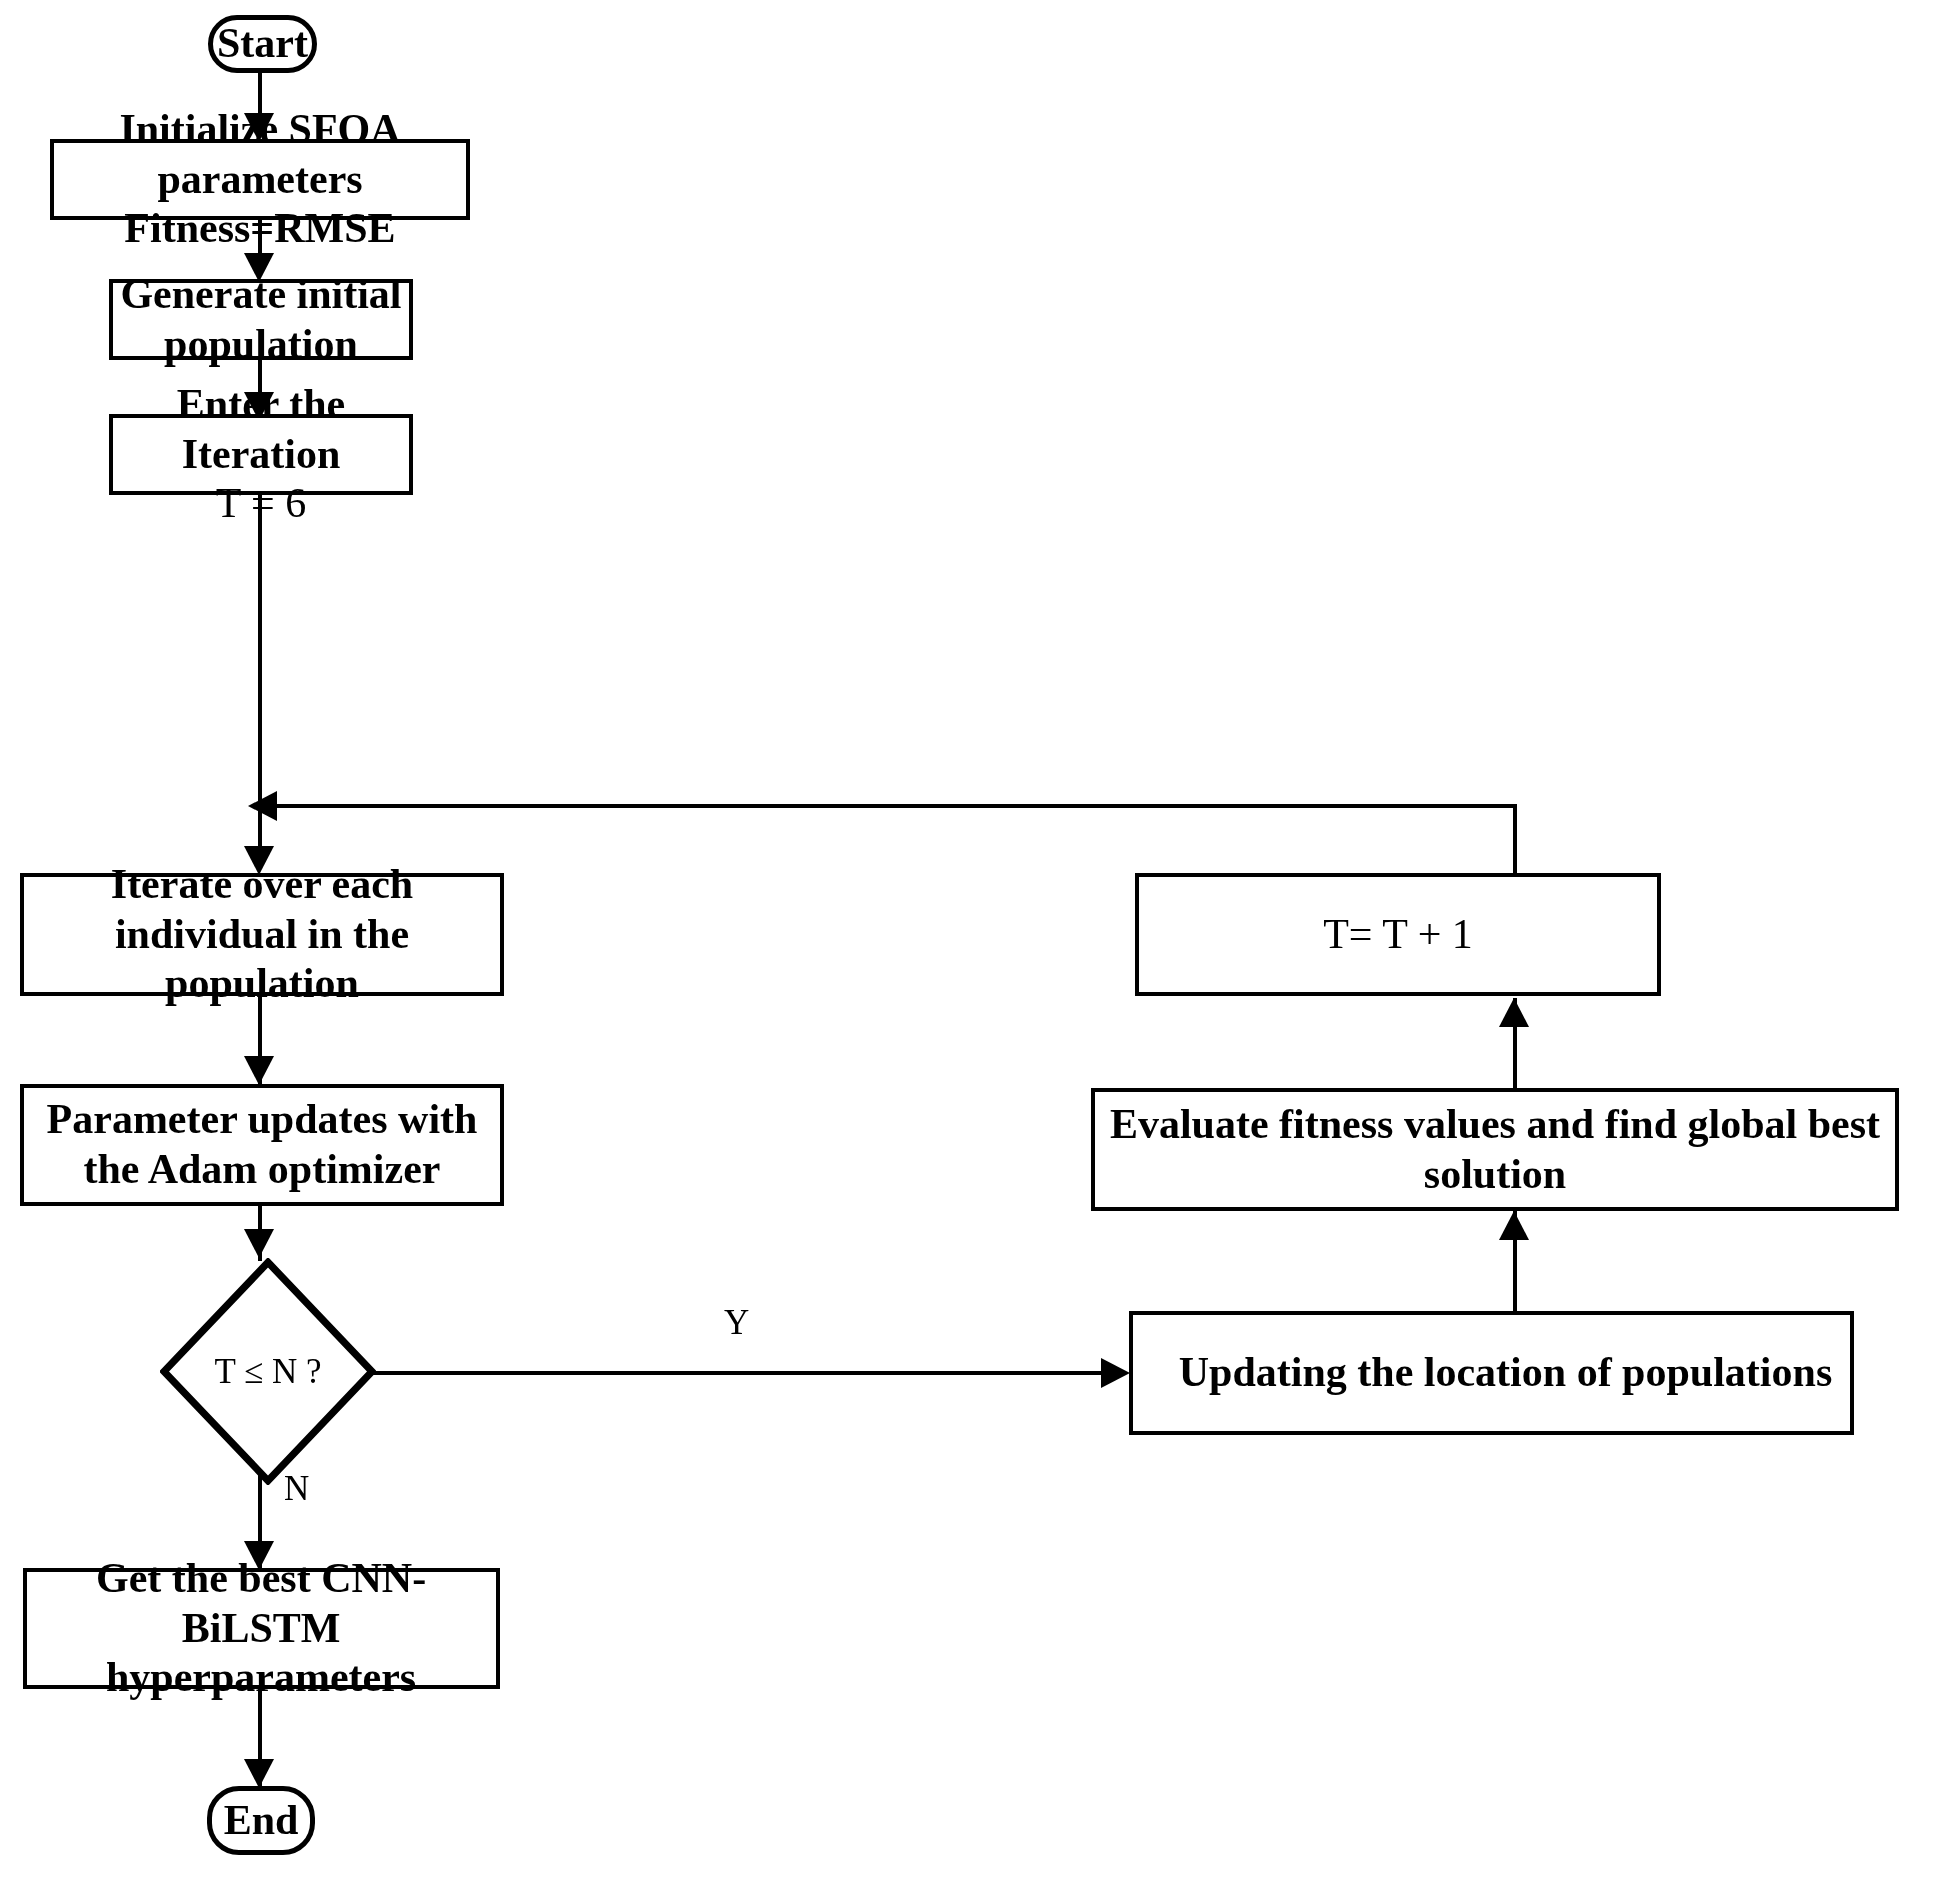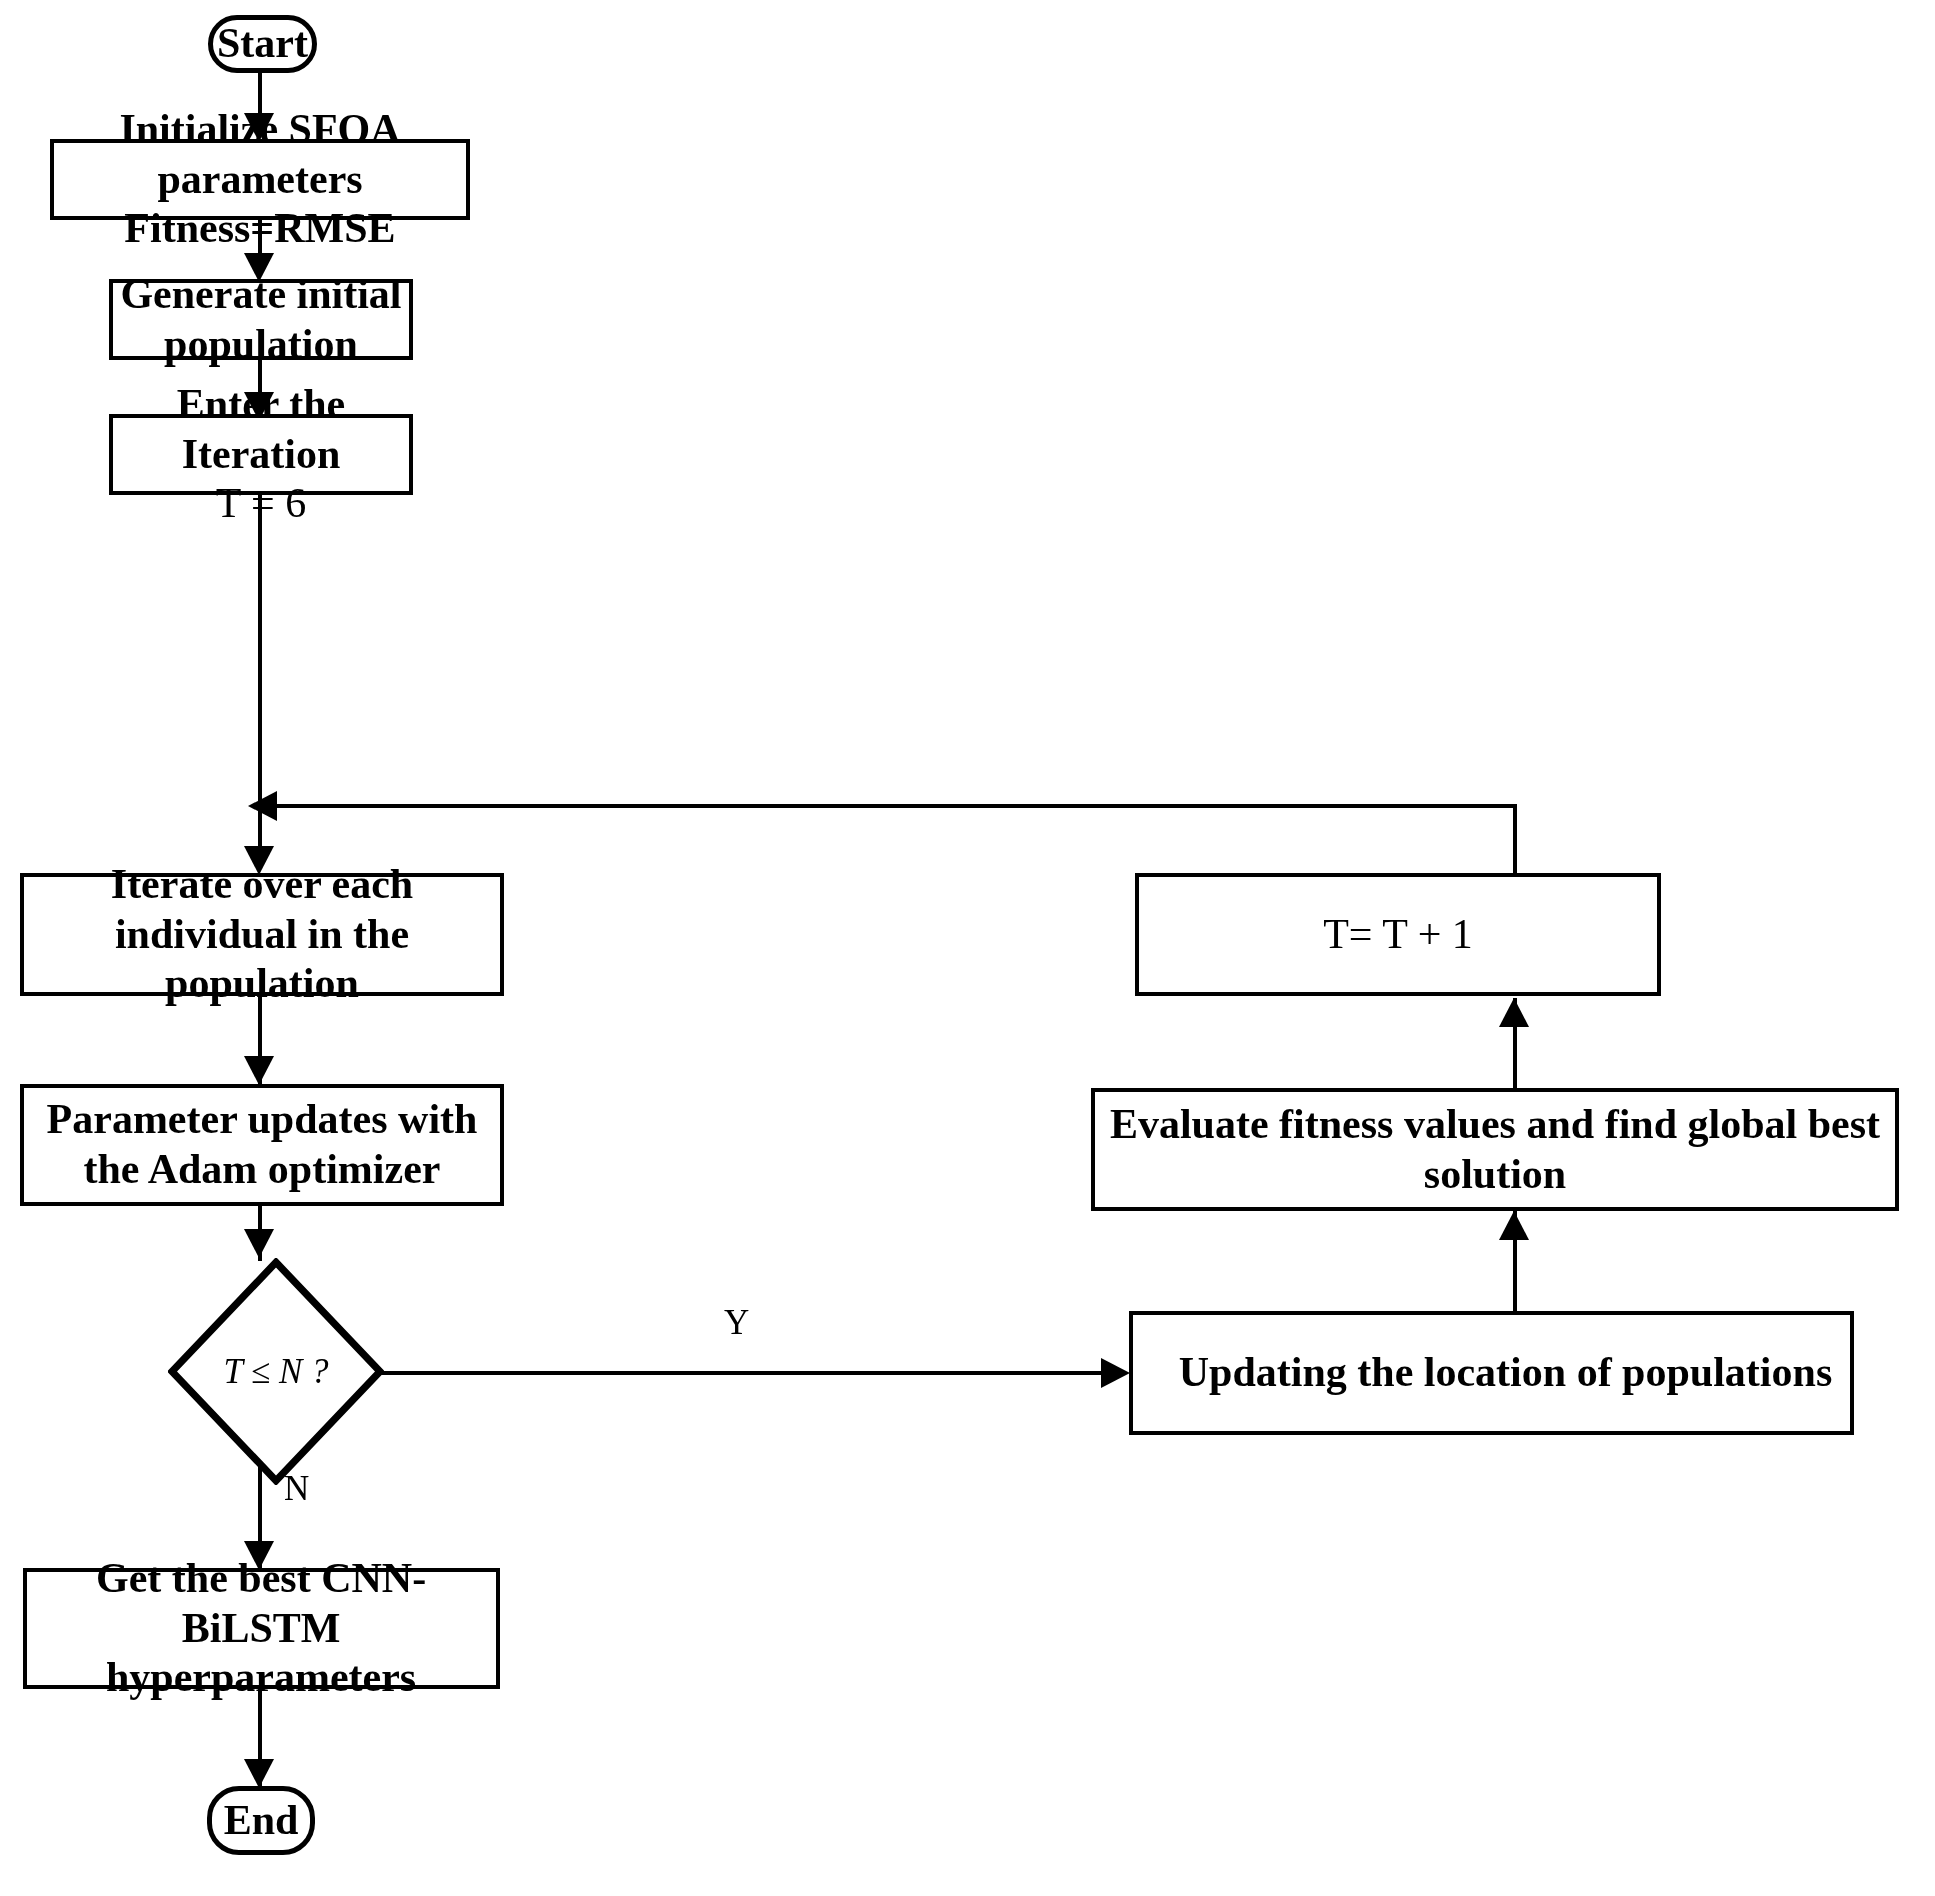--- a/index.html
+++ b/index.html
@@ -103,21 +103,21 @@
   </div>
 
   <div class="node proc fs-node" style="left:20px;top:873px;width:484px;height:123px;">
     <span>Iterate over each individual in the population</span>
   </div>
 
   <div class="node proc fs-node" style="left:20px;top:1084px;width:484px;height:122px;">
     <span>Parameter updates with the Adam optimizer</span>
   </div>
 
-  <div class="diamond-wrap" style="left:168px;top:1258px;width:216px;height:227px;font-style:italic;">
+  <div class="diamond-wrap" style="left:160px;top:1258px;width:216px;height:227px;">
     <svg width="216" height="227" viewBox="0 0 268 281">
       <polygon points="134,5 263,140.5 134,276 5,140.5" fill="#ffffff" stroke="#000000" stroke-width="9"></polygon>
     </svg>
     <div class="diamond-label fs-big">T ≤ N ?</div>
   </div>
 
   <div class="node proc fs-node" style="left:22.6px;top:1568px;width:477px;height:121px;">
     <span>Get the best CNN-BiLSTM hyperparameters</span>
   </div>
 

